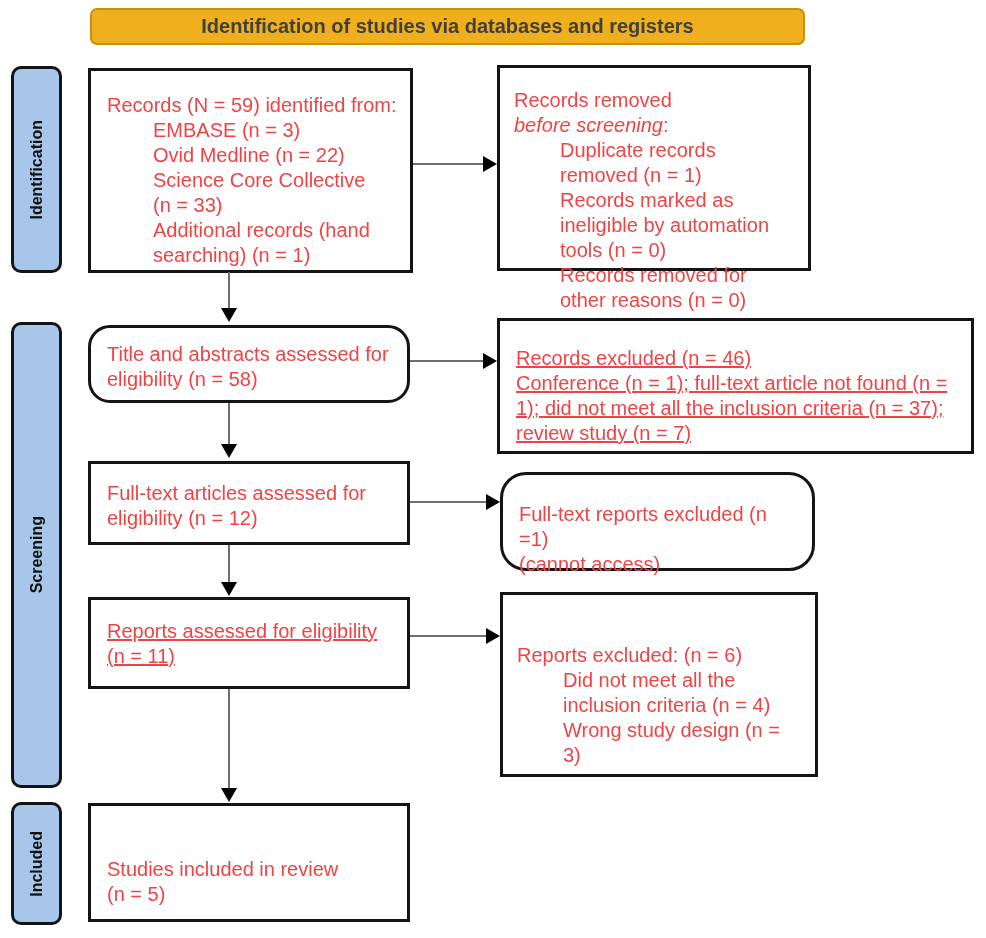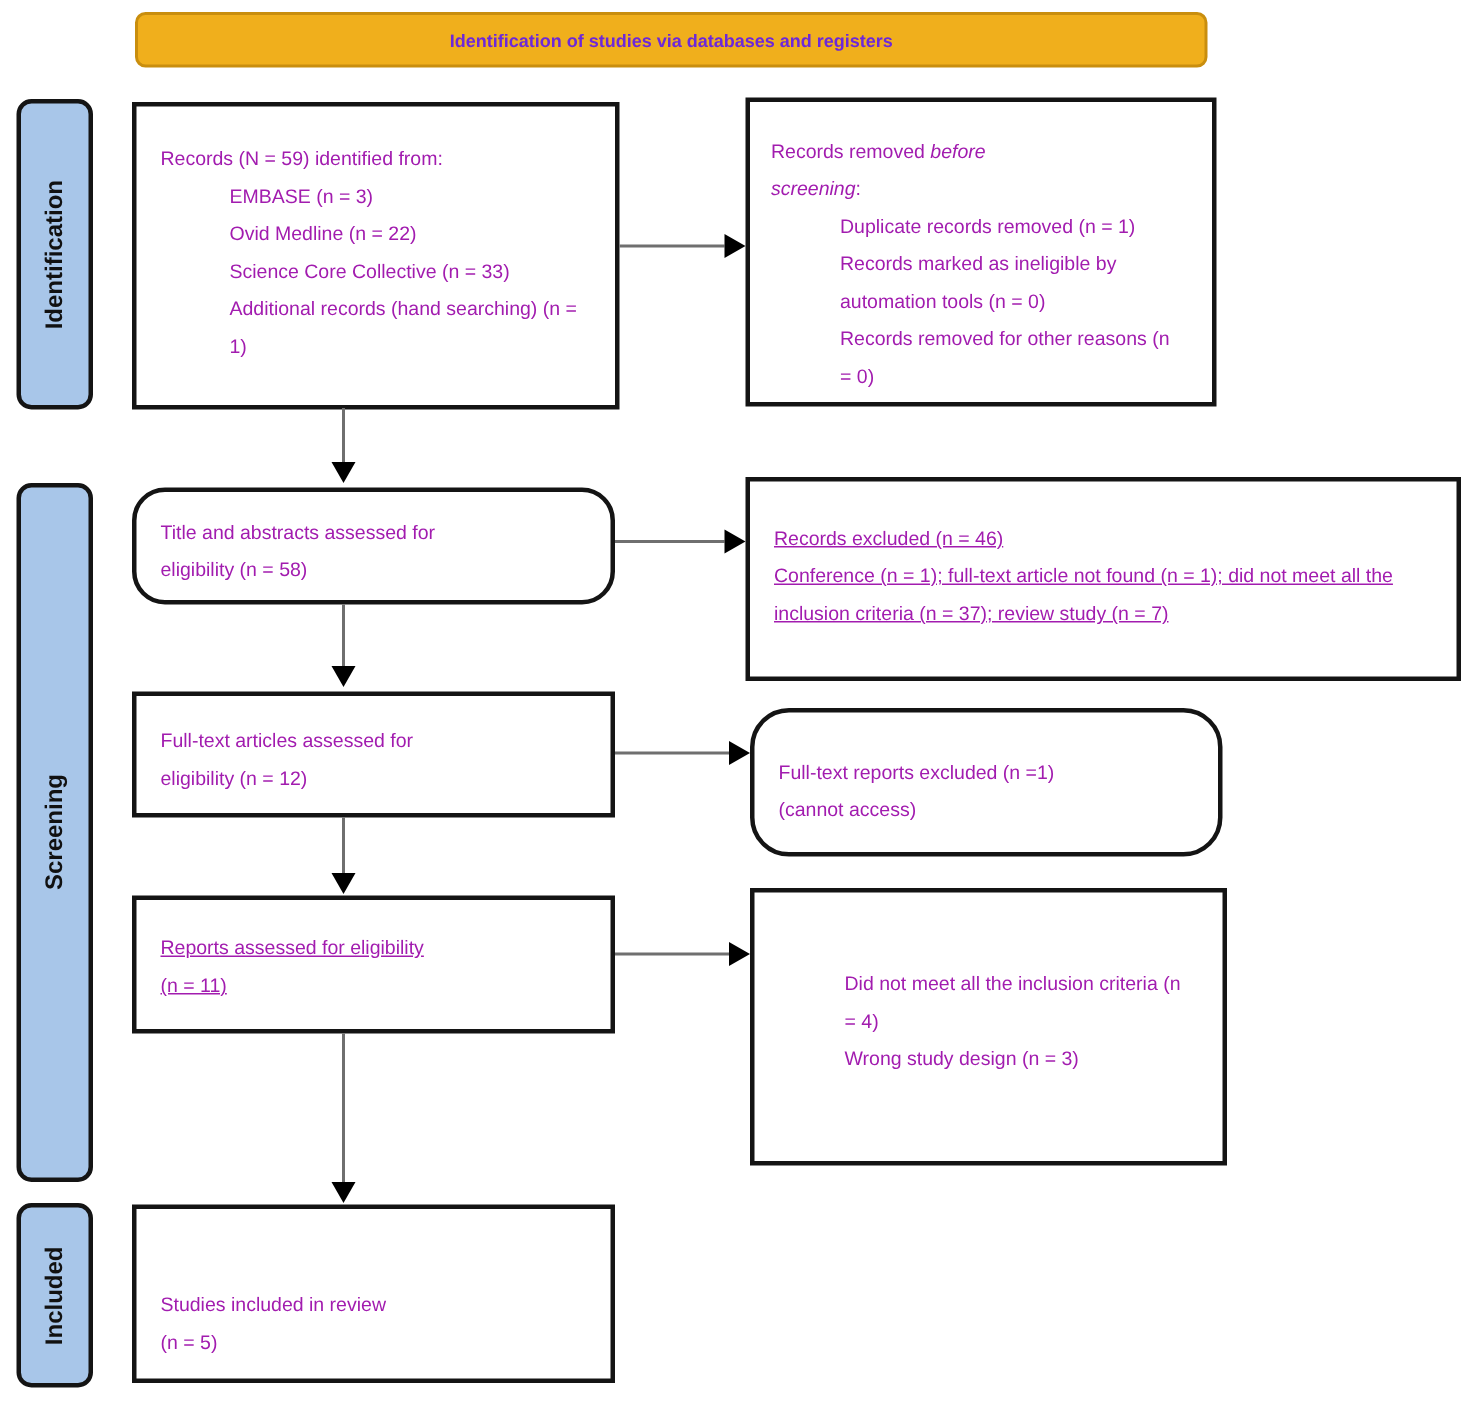--- a/index.html
+++ b/index.html
@@ -15,38 +15,38 @@
     width:986px;height:938px;position:relative;overflow:hidden;
     font-family:"Liberation Sans",sans-serif;color:#1a1a1a;
   }
   .stage-canvas{position:absolute;inset:0;}
   .banner{
     position:absolute;left:90px;top:8px;width:715px;height:37px;
     background:var(--header-fill);
     border:2px solid var(--header-border);
     border-radius:7px;box-sizing:border-box;
     display:flex;align-items:center;justify-content:center;
-    font-weight:bold;font-size:12px;color:#6d28d9;
+    font-weight:bold;font-size:20px;color:#404040;
   }
   .stage{
     position:absolute;left:11px;width:51px;
     background:var(--stage-fill);
     border:3px solid var(--box-border);
     border-radius:10px;box-sizing:border-box;
     display:flex;align-items:center;justify-content:center;
   }
   .stage .vtext{
     writing-mode:vertical-rl;transform:rotate(180deg);
     font-weight:bold;font-size:16px;color:#111;white-space:nowrap;
   }
   .box{
     position:absolute;background:#ffffff;
     border:3px solid var(--box-border);
     box-sizing:border-box;
-    font-size:13px;line-height:25px;color:#a21caf;
+    font-size:20px;line-height:25px;color:#ef4444;
   }
   .box .sub{margin-left:46px;}
   .arrow-line-h{position:absolute;height:2px;background:var(--arrow-line);}
   .arrow-line-v{position:absolute;width:2px;background:var(--arrow-line);}
   .ah-right{
     position:absolute;width:0;height:0;
     border-top:8px solid transparent;border-bottom:8px solid transparent;
     border-left:14px solid var(--arrow-head);
   }
   .ah-down{
@@ -122,20 +122,21 @@
     <div>Full-text reports excluded (n =1)</div>
     <div>(cannot access)</div>
   </div>
 
   <div class="box" id="box-reports-assessed">
     <div>Reports assessed for eligibility</div>
     <div>(n = 11)</div>
   </div>
 
   <div class="box" id="box-reports-excluded">
+    <div>Reports excluded: (n = 6)</div>
     <div class="sub">Did not meet all the inclusion criteria (n = 4)</div>
     <div class="sub">Wrong study design (n = 3)</div>
   </div>
 
   <div class="box" id="box-studies-included">
     <div>Studies included in review</div>
     <div>(n = 5)</div>
   </div>
 
   <div>

